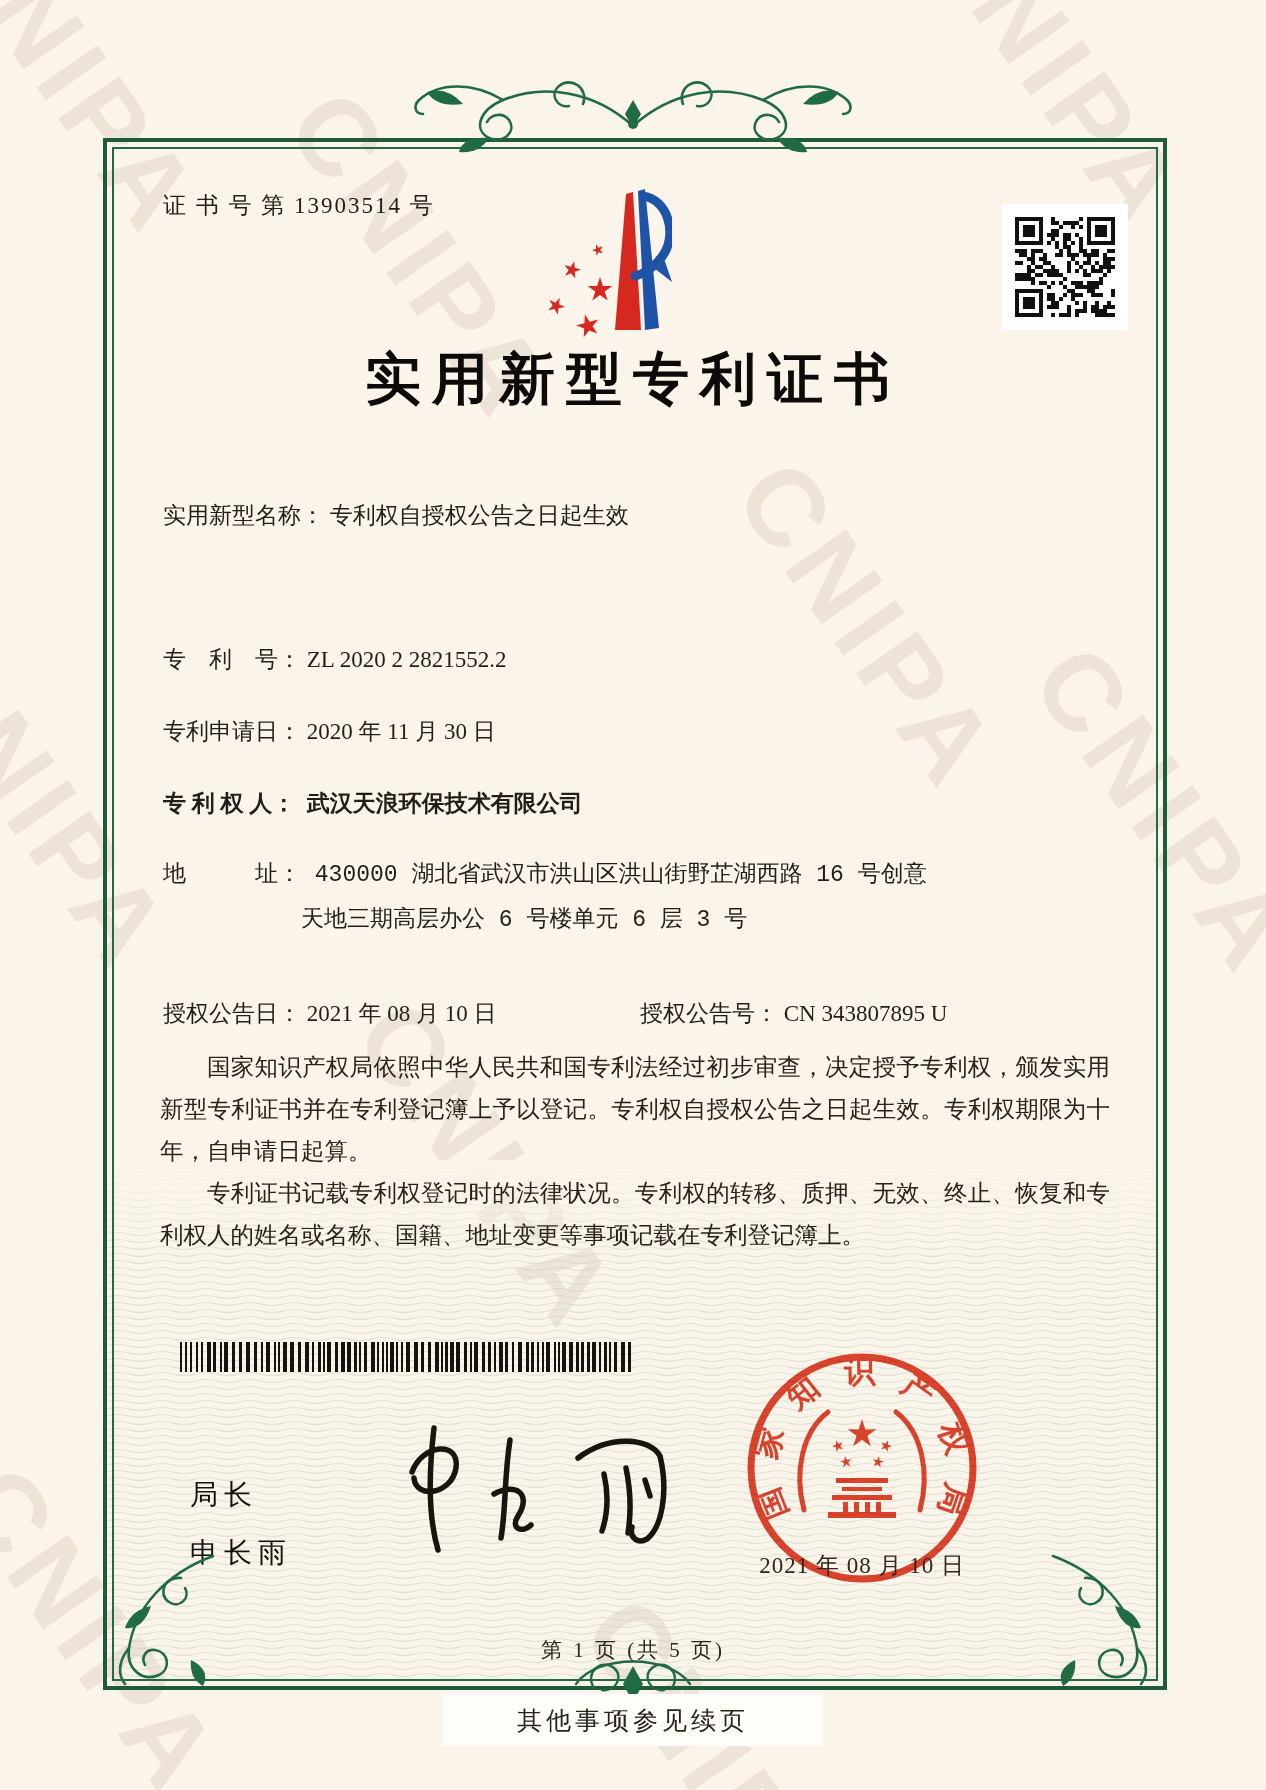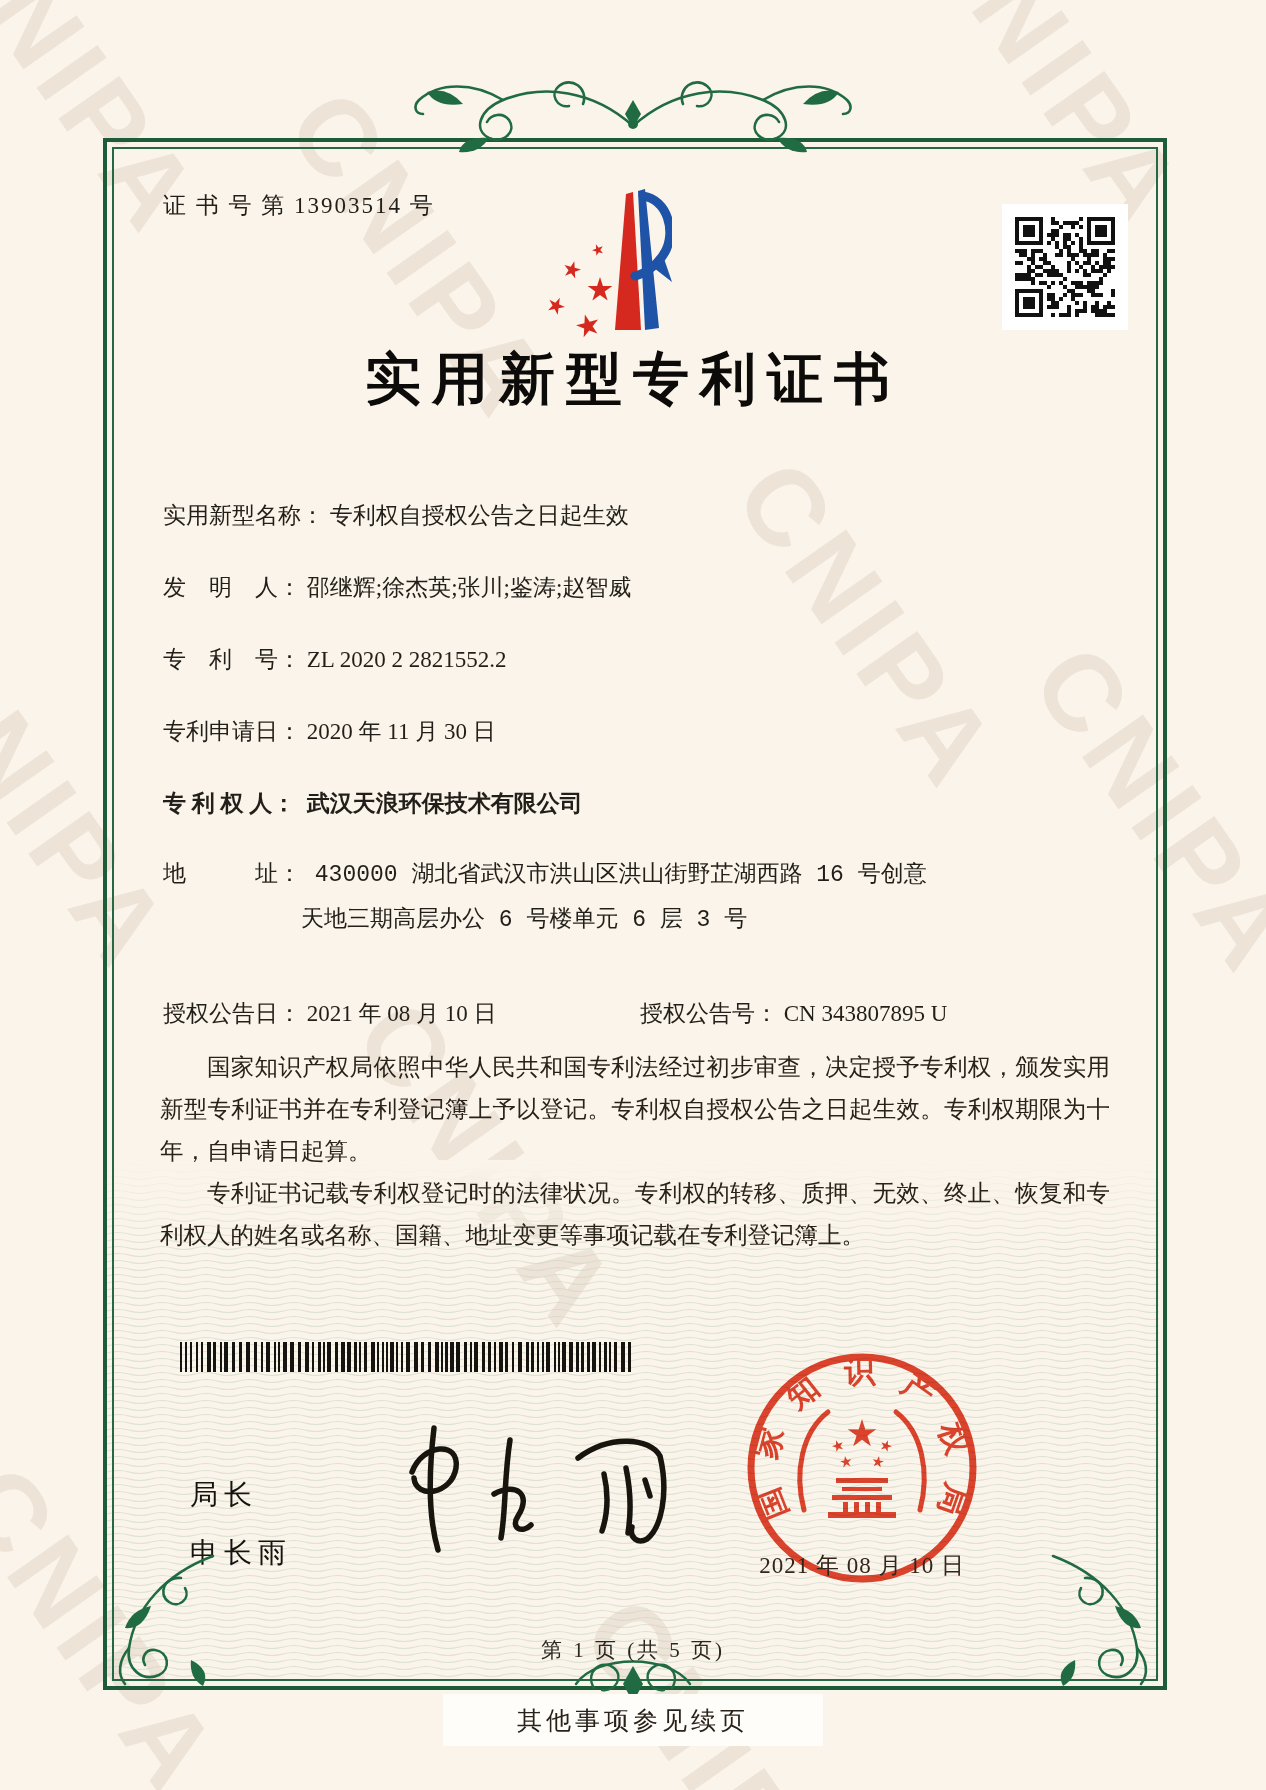--- a/index.html
+++ b/index.html
@@ -424,24 +424,20 @@
       <rect x="105" y="109" width="4" height="4" fill="#111"></rect>
       <rect x="109" y="109" width="4" height="4" fill="#111"></rect>
     </svg>
 
   <div class="title">实用新型专利证书</div>
 
   <div class="row" style="top:500px;">
     <span class="lab">实用新型名称：</span>
     <span>专利权自授权公告之日起生效</span>
   </div>
-  <div class="row" style="top:572px;">
-    <span class="lab">发　明　人：</span>
-    <span>邵继辉;徐杰英;张川;鉴涛;赵智威</span>
-  </div>
   <div class="row" style="top:644px;">
     <span class="lab">专　利　号：</span>
     <span>ZL 2020 2 2821552.2</span>
   </div>
   <div class="row" style="top:716px;">
     <span class="lab">专利申请日：</span>
     <span>2020 年 11 月 30 日</span>
   </div>
   <div class="row" style="top:788px;font-weight:bold;">
     <span class="lab">专 利 权 人：</span>

